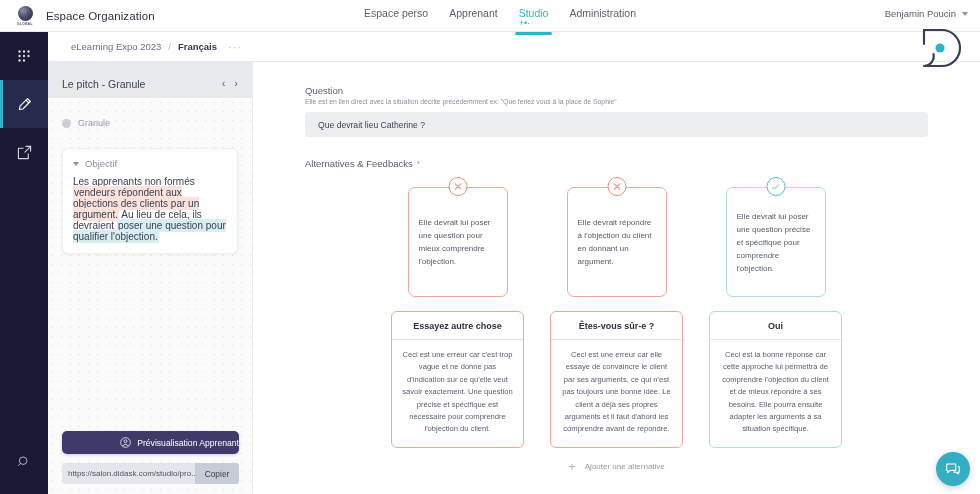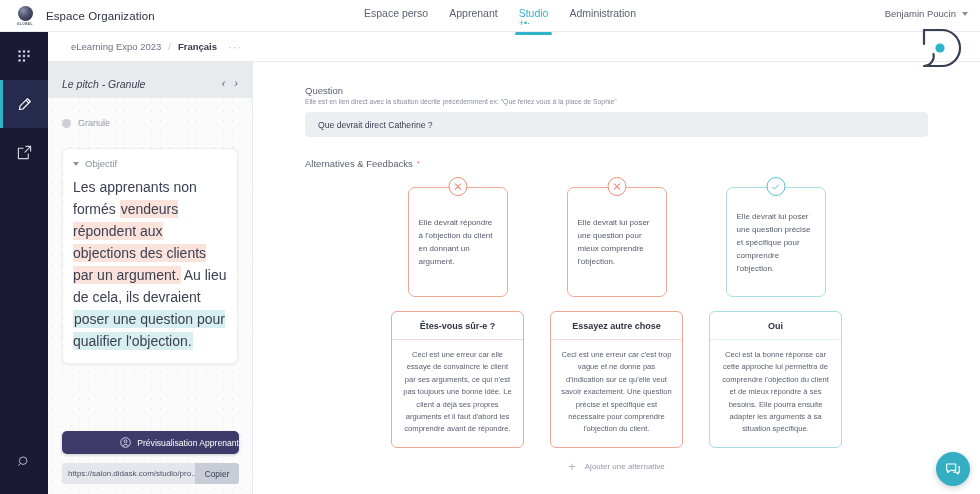--- a/index.html
+++ b/index.html
@@ -73,21 +73,21 @@
   .crumb.current { color: #353a4c; font-weight: bold; }
   .crumb.dots { color: #b9bdc9; letter-spacing: 1px; font-size: 11px; margin-left: 4px;}
 
   
   .leftpanel {
     position: absolute; left: 48px; top: 62px; width: 205px; height: 432px;
     background: #fbfbfc; border-right: 1px solid #e8eaee; overflow: hidden;
   }
   .lp-header {
     height: 43px; background: #e9eaee; display: flex; align-items: center;
-    padding: 0 14px; gap: 10px; font-style: italic;
+    padding: 0 14px; gap: 10px;
   }
   .lp-title { font-size: 10.5px; color: #3a3f51; flex: 1; }
   .lp-arrows { display: flex; gap: 9px; color: #5b6072; font-size: 11px; }
   .lp-arrow { cursor: pointer; line-height: 1; }
   .lp-canvas {
     position: absolute; top: 36px; left: 0; right: 0; bottom: 0;
     background-color: #fbfbfc;
     background-image: radial-gradient(#dcdee6 0.8px, transparent 0.8px);
     background-size: 9px 9px;
     padding: 20px 14px 0 14px;
@@ -97,21 +97,21 @@
   .node-text { font-size: 9px; color: #9499a8; }
   .objcard {
     background: #ffffff; border: 1px solid #eceef3; border-radius: 6px;
     box-shadow: 0 1px 3px rgba(40,45,70,.07);
     padding: 9px 10px 11px 10px;
     margin-top: 20px;
   }
   .objcard-head { display: flex; align-items: center; gap: 6px; margin-bottom: 7px; }
   .objcard-caret { width:0;height:0;border-left:3.5px solid transparent;border-right:3.5px solid transparent;border-top:4.5px solid #8b90a0;}
   .objcard-title { font-size: 9.5px; color: #8b90a0; }
-  .objbody { font-size: 14px; line-height: 22px; color: #3a3f51; }
+  .objbody { font-size: 10px; line-height: 11px; color: #3a3f51; }
   .hl-pink { background: #fbe3dc; padding: 1px 1px; }
   .hl-teal { background: #d8eff1; padding: 1px 1px; }
 
   .preview-wrap { position: absolute; left: 14px; bottom: 10px; width: 177px; }
   .preview-btn {
     background: #3e3b6b; color: #ffffff; border-radius: 5px; height: 23px;
     display: flex; align-items: center; justify-content: flex-end; gap: 6px;
     font-size: 8.6px; cursor: pointer; margin-bottom: 9px;
     box-shadow: 0 1px 3px rgba(30,30,60,.22);
   }
@@ -311,61 +311,61 @@
         <div class="url-copy">Copier</div>
       </div>
     </div>
   </div>
 
   <div class="content">
 
     <div class="q-block">
       <div class="sec-label">Question</div>
       <div class="sec-hint">Elle est en lien direct avec la situation décrite précédemment ex: "Que feriez vous à la place de Sophie"</div>
-      <div class="q-input">Que devrait direct Catherine ?</div>
+      <div class="q-input">Que devrait lieu Catherine ?</div>
     </div>
 
     <div class="alt-header">
       <span class="sec-label">Alternatives &amp; Feedbacks</span>
       <span class="req-star">*</span>
     </div>
 
     <div class="cards-row">
+
+      <div class="col">
+        <div class="alt-card">
+          <div class="alt-badge">
+            <svg width="9" height="9" viewBox="0 0 10 10">
+              <path d="M2 2l6 6M8 2l-6 6" stroke="#ef8e76" stroke-width="1.2" stroke-linecap="round"></path>
+            </svg>
+          </div>
+          <div class="alt-text">Elle devrait lui poser une question pour mieux comprendre l'objection.</div>
+        </div>
+        <div class="fb-card">
+          <div class="fb-title">Essayez autre chose</div>
+          <div class="fb-body">Ceci est une erreur car c'est trop vague et ne donne pas d'indication sur ce qu'elle veut savoir exactement. Une question précise et spécifique est nécessaire pour comprendre l'objection du client.</div>
+        </div>
+      </div>
 
       <div class="col">
         <div class="alt-card">
           <div class="alt-badge">
             <svg width="9" height="9" viewBox="0 0 10 10">
               <path d="M2 2l6 6M8 2l-6 6" stroke="#ef8e76" stroke-width="1.2" stroke-linecap="round"></path>
             </svg>
           </div>
           <div class="alt-text">Elle devrait répondre à l'objection du client en donnant un argument.</div>
         </div>
         <div class="fb-card">
           <div class="fb-title">Êtes-vous sûr-e ?</div>
           <div class="fb-body">Ceci est une erreur car elle essaye de convaincre le client par ses arguments, ce qui n'est pas toujours une bonne idée. Le client a déjà ses propres arguments et il faut d'abord les comprendre avant de répondre.</div>
         </div>
       </div>
 
       <div class="col">
-        <div class="alt-card">
-          <div class="alt-badge">
-            <svg width="9" height="9" viewBox="0 0 10 10">
-              <path d="M2 2l6 6M8 2l-6 6" stroke="#ef8e76" stroke-width="1.2" stroke-linecap="round"></path>
-            </svg>
-          </div>
-          <div class="alt-text">Elle devrait lui poser une question pour mieux comprendre l'objection.</div>
-        </div>
-        <div class="fb-card">
-          <div class="fb-title">Essayez autre chose</div>
-          <div class="fb-body">Ceci est une erreur car c'est trop vague et ne donne pas d'indication sur ce qu'elle veut savoir exactement. Une question précise et spécifique est nécessaire pour comprendre l'objection du client.</div>
-        </div>
-      </div>
-
-      <div class="col">
         <div class="alt-card good">
           <div class="alt-badge">
             <svg width="10" height="10" viewBox="0 0 12 12">
               <path d="M2.5 6.2l2.3 2.3 4.6-5" fill="none" stroke="#55bed2" stroke-width="1.2" stroke-linecap="round" stroke-linejoin="round"></path>
             </svg>
           </div>
           <div class="alt-text">Elle devrait lui poser une question précise et spécifique pour comprendre l'objection.</div>
         </div>
         <div class="fb-card good">
           <div class="fb-title">Oui</div>

